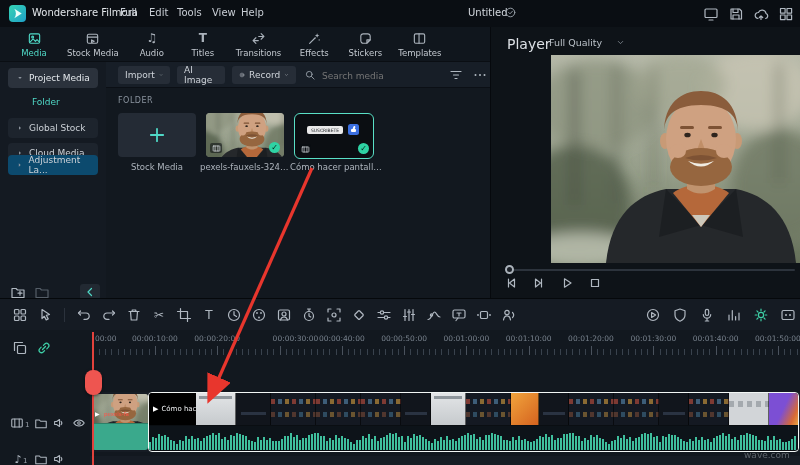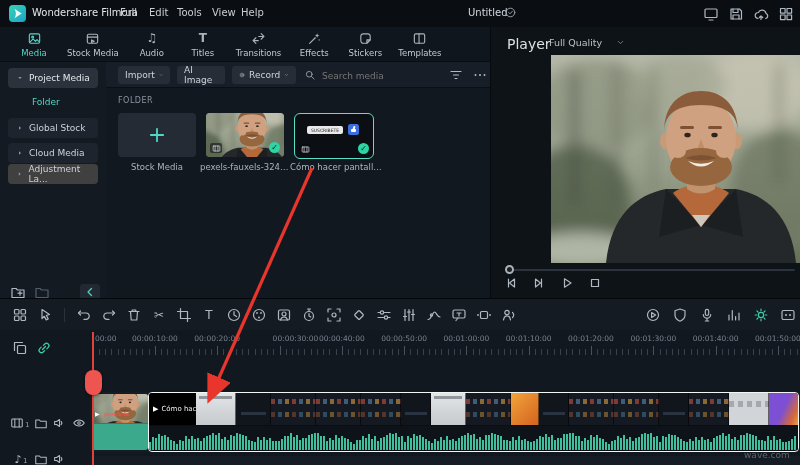--- a/index.html
+++ b/index.html
@@ -249,21 +249,21 @@
       <span>Global Stock</span>
     </div>
     <div class="sidebtn" style="top:81px;background:#1d242d">
       <span class="caret ic">
           <svg viewBox="0 0 16 16" fill="none" stroke="currentColor" stroke-width="1.2" stroke-linecap="round" stroke-linejoin="round">
             <path d="M6 4.5L10 8l-4 3.5z" fill="currentColor" stroke="none"></path>
           </svg>
         </span>
       <span>Cloud Media</span>
     </div>
-    <div class="sidebtn" style="top:102px;background:#404040">
+    <div class="sidebtn" style="top:93px;background:#0c4a6e">
       <span class="caret ic">
           <svg viewBox="0 0 16 16" fill="none" stroke="currentColor" stroke-width="1.2" stroke-linecap="round" stroke-linejoin="round">
             <path d="M6 4.5L10 8l-4 3.5z" fill="currentColor" stroke="none"></path>
           </svg>
         </span>
       <span>Adjustment La...</span>
     </div>
     <span class="abs ic tbi" style="left:10px;top:222px">
         <svg viewBox="0 0 16 16" fill="none" stroke="currentColor" stroke-width="1.2" stroke-linecap="round" stroke-linejoin="round">
           <path d="M2 4.5h4L7.5 6H14v7.5H2z"></path>

